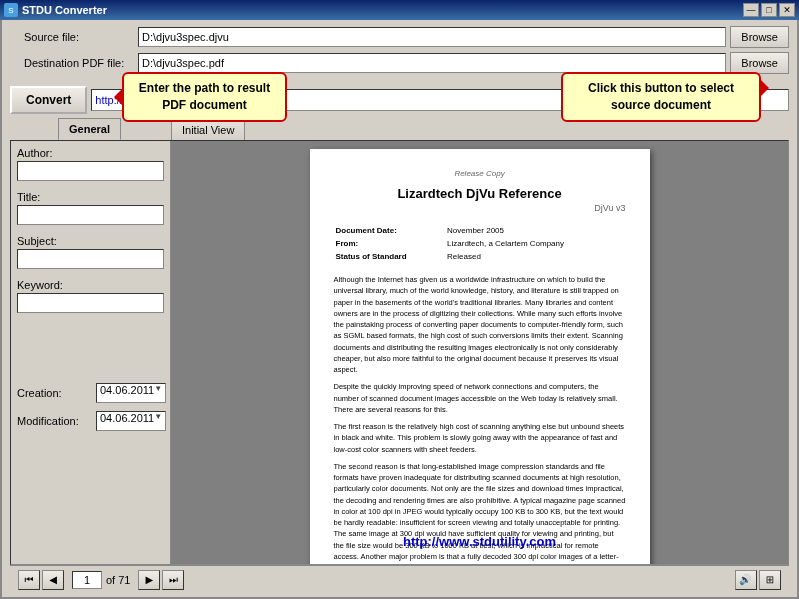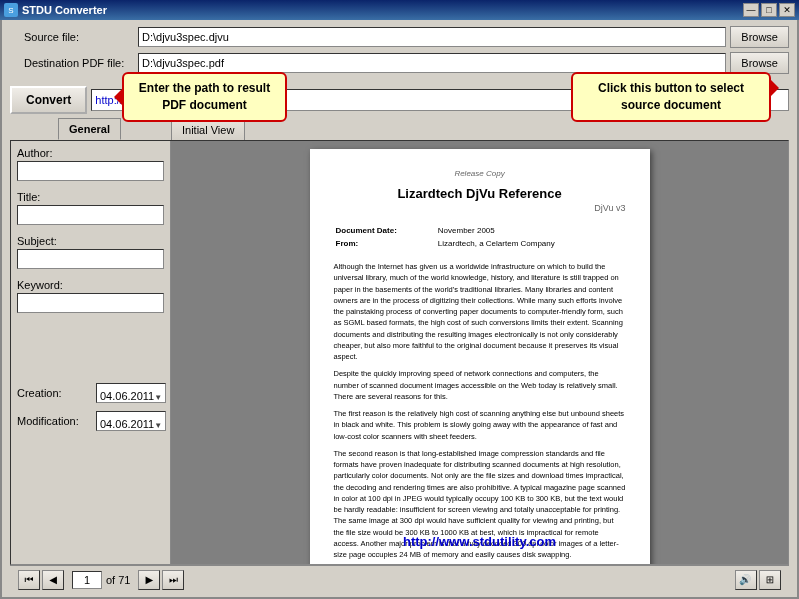--- a/index.html
+++ b/index.html
@@ -219,21 +219,21 @@
       font-size: 11px;
       min-width: 75px;
     }
     .date-combo {
       flex: 1;
       height: 20px;
       border: 1px inset #888;
       background: white;
       font-size: 11px;
       display: flex;
-      align-items: flex-end;
+      align-items: flex-start;
       justify-content: space-between;
       padding: 0 3px;
     }
     .combo-arrow {
       font-size: 8px;
       color: #444;
     }
 
     
     .pdf-viewer {
@@ -385,21 +385,21 @@
 
     <div class="toolbar">
       <button class="convert-btn">Convert</button>
       <input class="url-bar" type="text" value="http://" style="">
     </div>
 
     <div class="tooltip-bubble tooltip-left" style="left: 120px; top: 52px; width: 165px;">
       <span>Enter the path to result<br>PDF document</span>
     </div>
 
-    <div class="tooltip-bubble tooltip-right" style="right: 26px; top: 52px; width: 200px;">
+    <div class="tooltip-bubble tooltip-right" style="right: 36px; top: 52px; width: 200px;">
       <span>Click this button to select<br>source document</span>
     </div>
   </div>
 
   <div class="tab-bar">
     <div class="tab active">
       <span>General</span>
     </div>
     <div class="tab">
       <span>Initial View</span>
@@ -454,20 +454,24 @@
         <table class="pdf-meta-table">
           <tbody>
               <tr>
             <td style="font-weight:bold;">Document Date:</td>
             <td>November 2005</td>
           </tr>
           <tr>
             <td style="font-weight:bold;">From:</td>
             <td>Lizardtech, a Celartem Company</td>
           </tr>
+          <tr>
+            <td style="font-weight:bold;">Status of Standard</td>
+            <td>Released</td>
+          </tr>
         </tbody>
           </table>
 
 
         <div class="pdf-body">
           <div class="pdf-para">Although the Internet has given us a worldwide infrastructure on which to build the universal library, much of the world knowledge, history, and literature is still trapped on paper in the basements of the world's traditional libraries. Many libraries and content owners are in the process of digitizing their collections. While many such efforts involve the painstaking process of converting paper documents to computer-friendly form, such as SGML based formats, the high cost of such conversions limits their extent. Scanning documents and distributing the resulting images electronically is not only considerably cheaper, but also more faithful to the original document because it preserves its visual aspect.</div>
           <div class="pdf-para">Despite the quickly improving speed of network connections and computers, the number of scanned document images accessible on the Web today is relatively small. There are several reasons for this.</div>
           <div class="pdf-para">The first reason is the relatively high cost of scanning anything else but unbound sheets in black and white. This problem is slowly going away with the appearance of fast and low-cost color scanners with sheet feeders.</div>
           <div class="pdf-para">The second reason is that long-established image compression standards and file formats have proven inadequate for distributing scanned documents at high resolution, particularly color documents. Not only are the file sizes and download times impractical, the decoding and rendering times are also prohibitive. A typical magazine page scanned in color at 100 dpi in JPEG would typically occupy 100 KB to 300 KB, but the text would be hardly readable: insufficient for screen viewing and totally unacceptable for printing. The same image at 300 dpi would have sufficient quality for viewing and printing, but the file size would be 300 KB to 1000 KB at best, which is impractical for remote access. Another major problem is that a fully decoded 300 dpi color images of a letter-size page occupies 24 MB of memory and easily causes disk swapping.</div>
 

